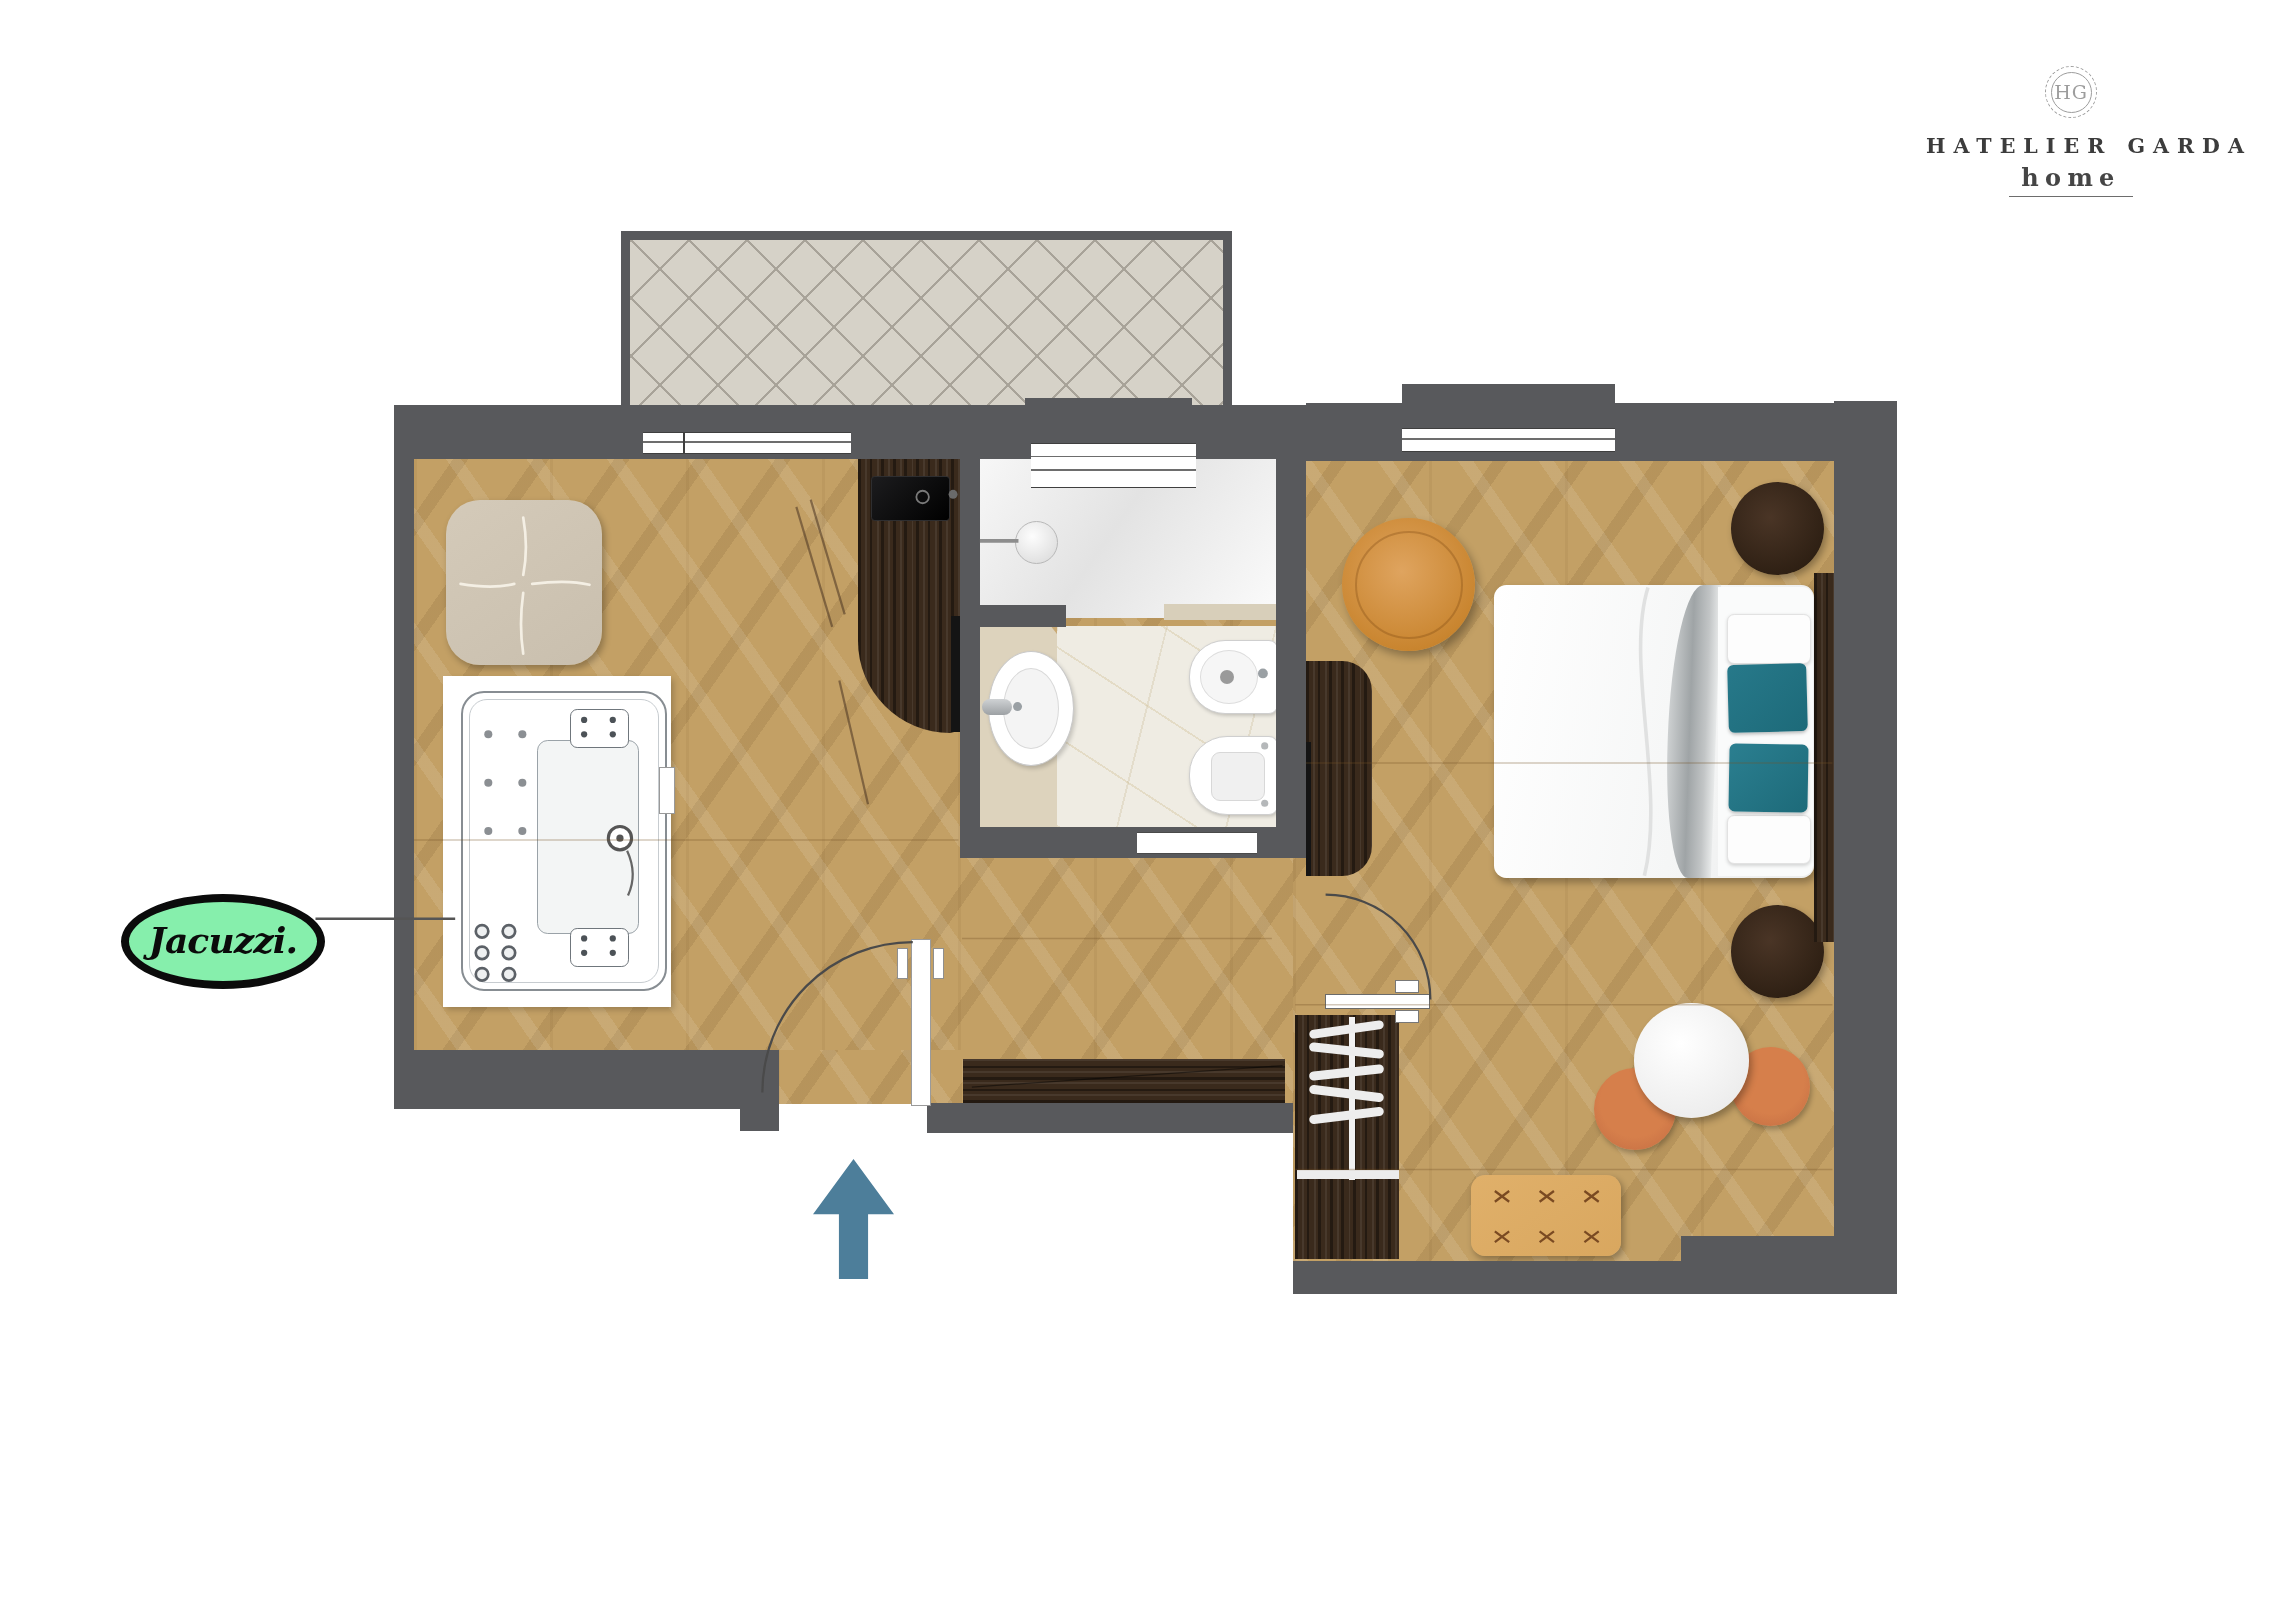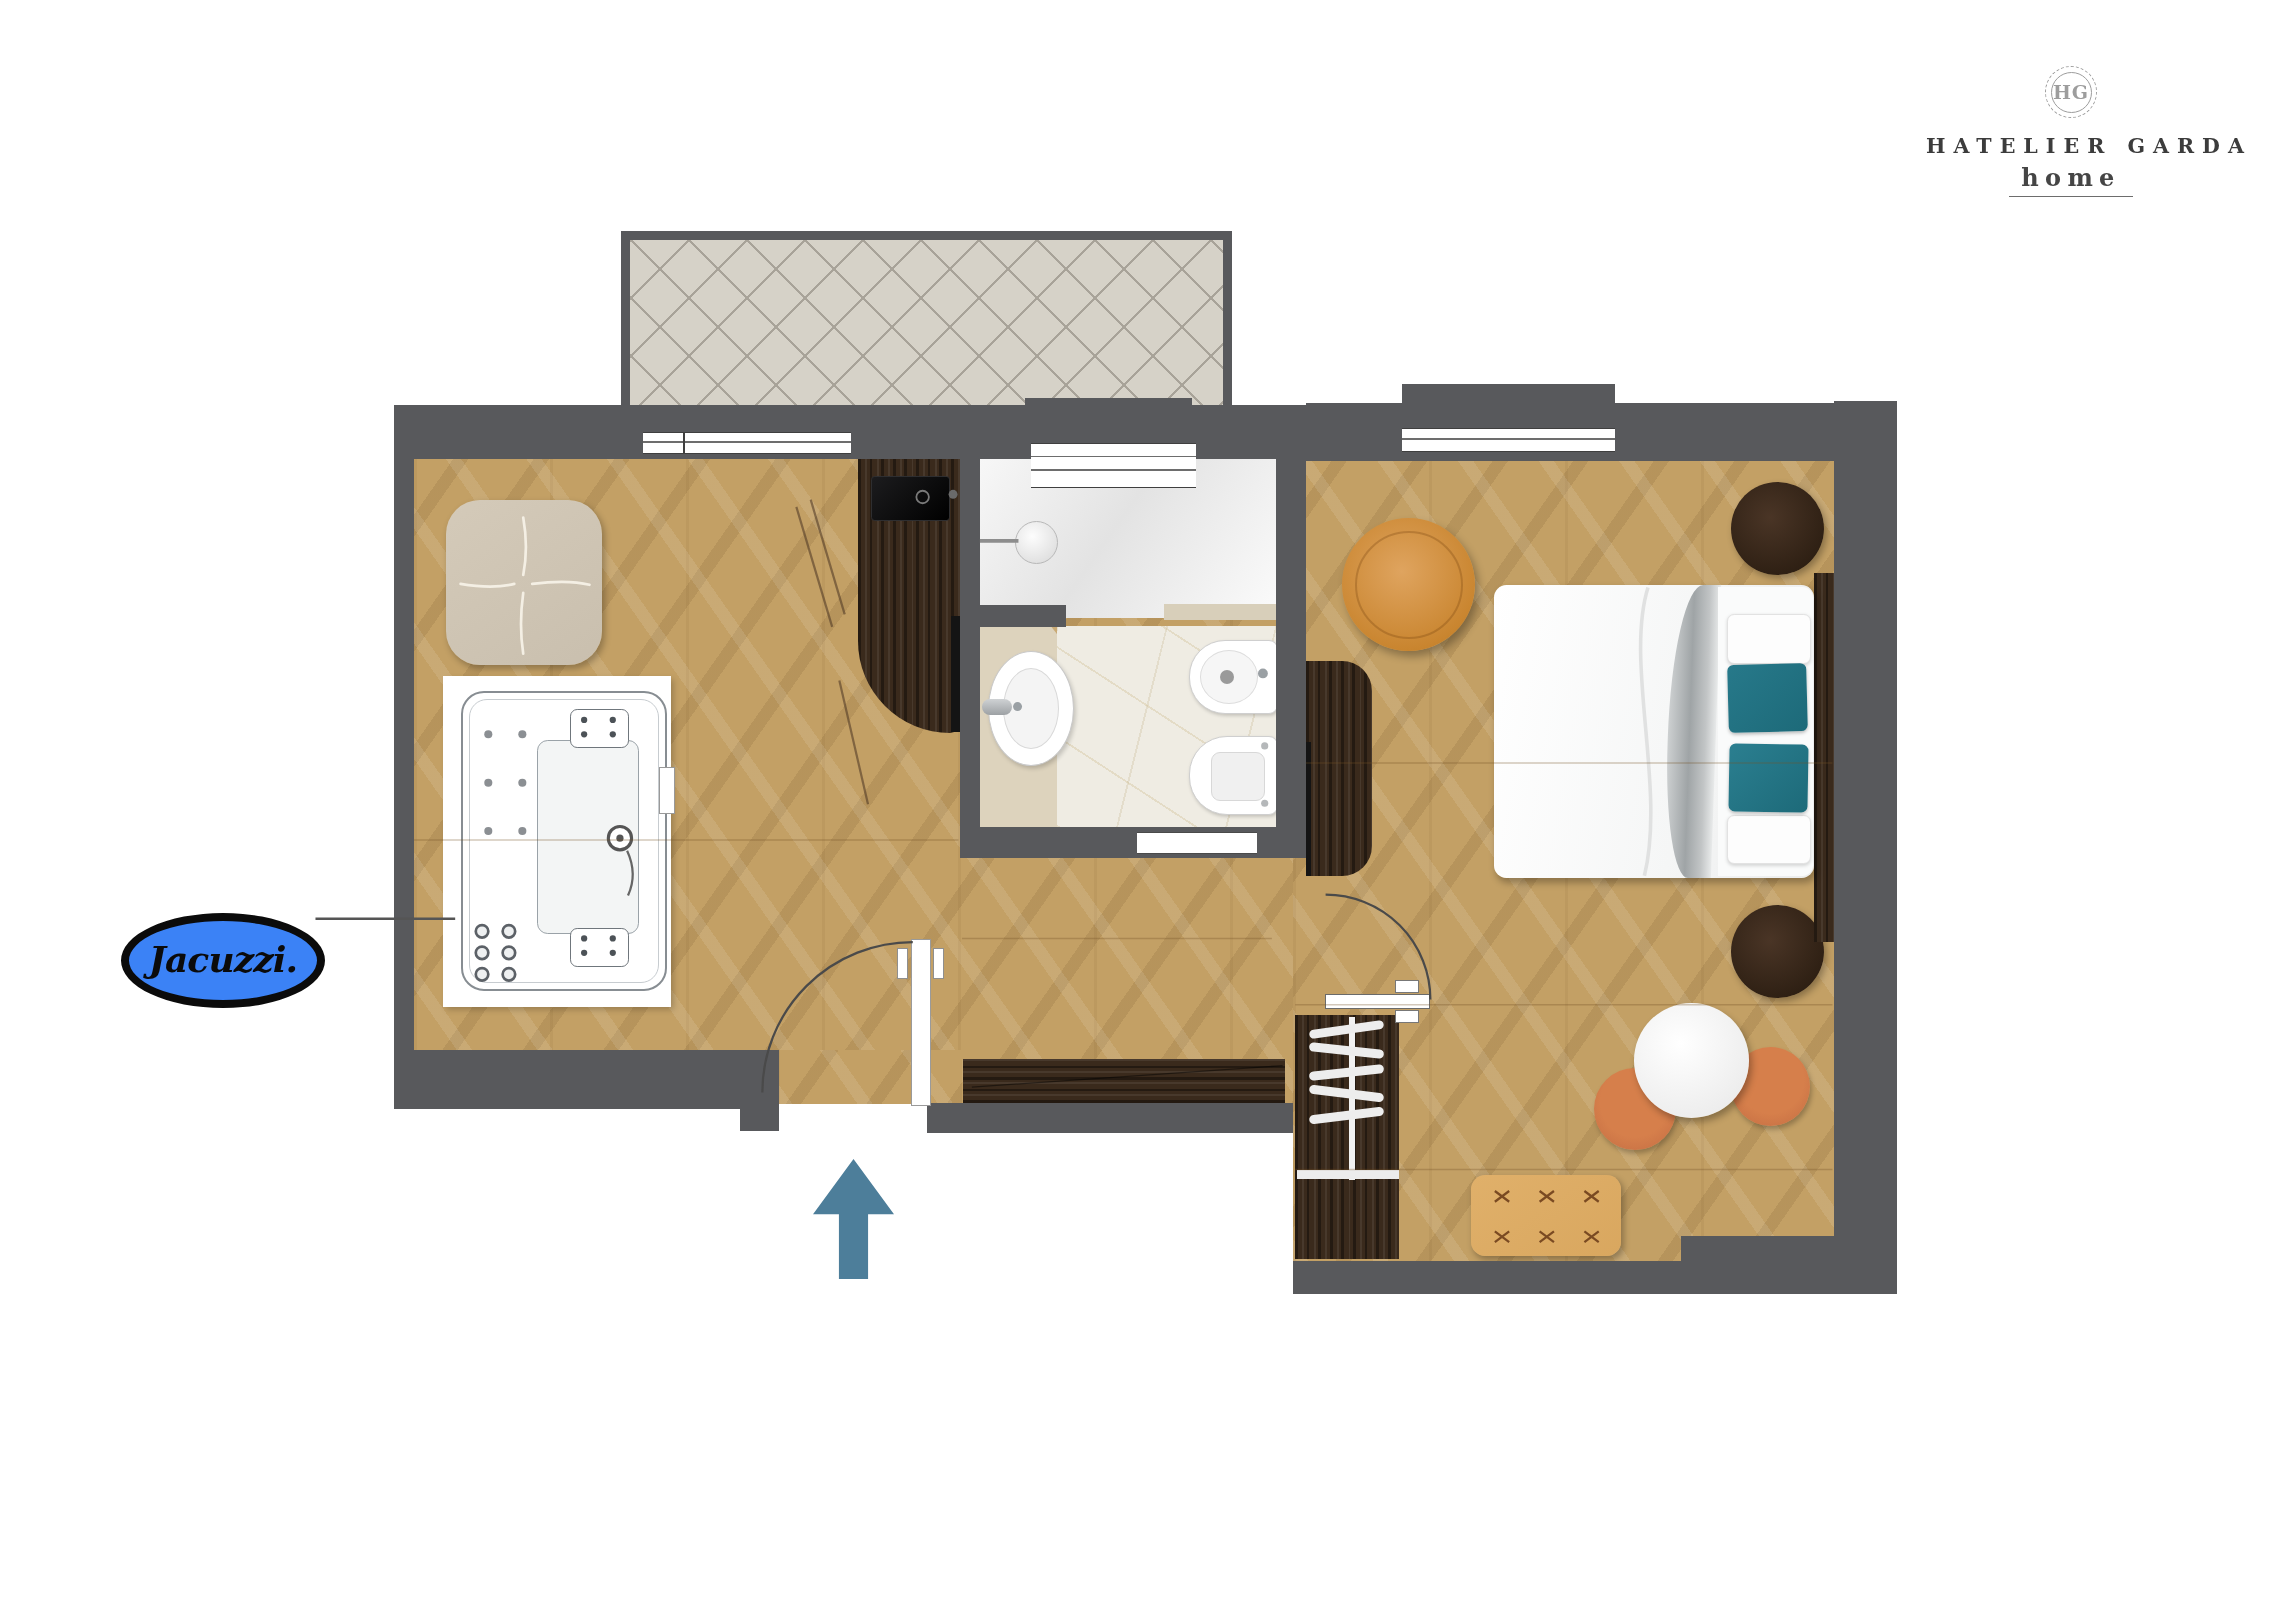--- a/index.html
+++ b/index.html
@@ -41,29 +41,29 @@
 
   .window{background:#ffffff;border-top:1.8px solid #3f3f3f;border-bottom:1.8px solid #3f3f3f;}
   .winline{position:absolute;left:0;right:0;height:1.8px;background:#6d6d6d;}
   .z1{z-index:1}.z2{z-index:2}.z3{z-index:3}.z4{z-index:4}.z5{z-index:5}
 
   .round{border-radius:50%;}
   .shadow{box-shadow:2.7px 3.6px 7.2px rgba(0,0,0,0.30);}
 
   
   .brand{position:absolute;left:1926px;top:66px;width:290px;text-align:center;color:#3e3e3e;}
-  .brand-circle{margin:0 auto;width:50px;height:50px;border:1.8px dashed #9d9d9d;border-radius:50%;display:flex;align-items:center;justify-content:center;font-weight:bold;}
+  .brand-circle{margin:0 auto;width:50px;height:50px;border:1.8px dashed #9d9d9d;border-radius:50%;display:flex;align-items:center;justify-content:center;}
   .brand-circle-inner{width:39px;height:39px;border:1.8px solid #9d9d9d;border-radius:50%;display:flex;align-items:center;justify-content:center;
     font-family:"DejaVu Serif",serif;font-size:19px;color:#9d9d9d;letter-spacing:0.9px;}
   .brand-name{margin-top:16px;font-family:"DejaVu Serif",serif;font-weight:bold;font-size:20.6px;letter-spacing:8px;white-space:nowrap;color:#3c3c3c;}
   .brand-sub{margin-top:5.4px;display:inline-block;font-family:"DejaVu Serif",serif;font-weight:bold;font-size:24px;letter-spacing:6.3px;color:#454545;
     border-bottom:1.8px solid #6d6d6d;padding:0 12.5px 3.6px 12.5px;}
   .footer-title{position:absolute;right:93px;top:1501px;font-size:38px;color:#4b4b4b;letter-spacing:0.4px;}
-  .jacuzzi-badge{position:absolute;left:121px;top:913px;width:188px;height:79px;border:8px solid #0b0b0b;border-radius:50%;
-    background:#3b82f6;display:flex;align-items:center;justify-content:center;}
+  .jacuzzi-badge{position:absolute;left:121px;top:894px;width:188px;height:79px;border:8px solid #0b0b0b;border-radius:50%;
+    background:#86efac;display:flex;align-items:center;justify-content:center;}
   .jacuzzi-badge span{font-family:"DejaVu Serif",serif;font-style:italic;font-weight:bold;font-size:36px;color:#0b0b0b;letter-spacing:-0.9px;transform:translateY(-1.8px);}
 
   .arrow-up{position:absolute;left:813px;top:1159px;width:81px;height:120px;background:var(--arrowblue,#4d7e9a);
     clip-path:polygon(50% 0,100% 46%,68% 46%,68% 100%,32% 100%,32% 46%,0 46%);}
 
   svg.overlay{position:absolute;left:0;top:0;z-index:6;pointer-events:none;}
 </style>
 </head>
 <body>
 

